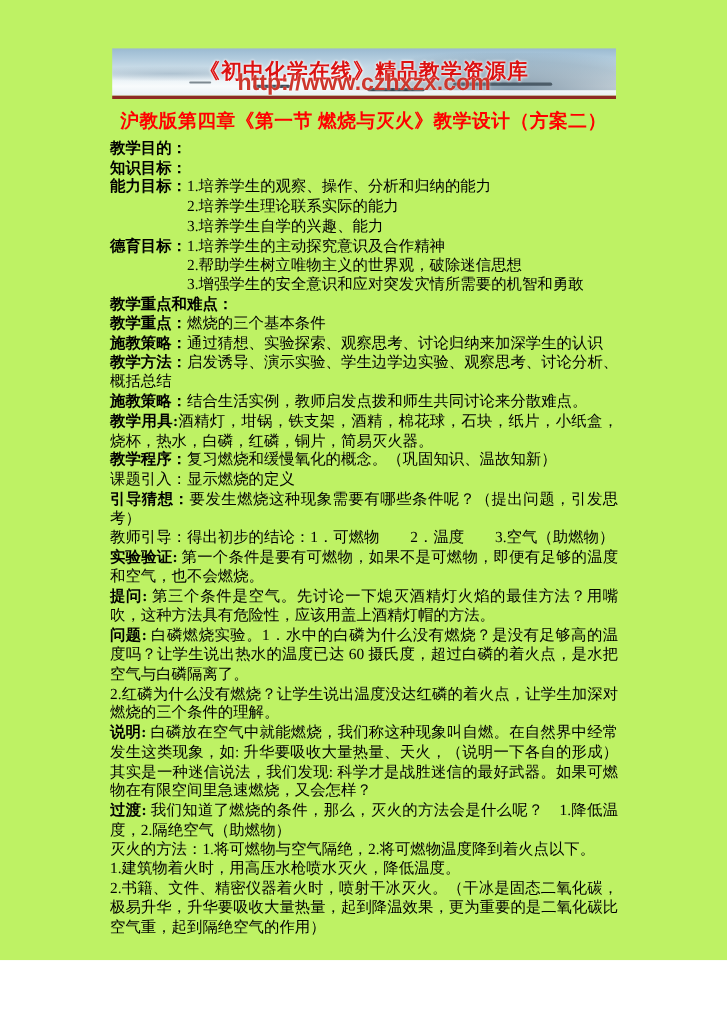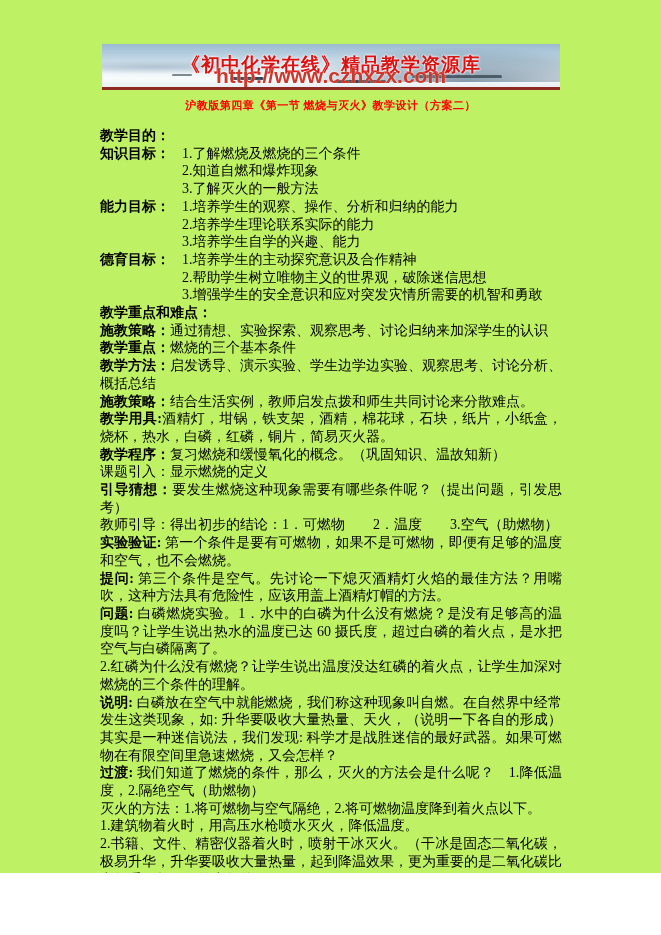--- a/index.html
+++ b/index.html
@@ -21,28 +21,28 @@
   .s4{left:70px;top:30px;width:20px;height:2px;opacity:.6;}
   .banner-title{position:absolute;top:8px;left:0;width:100%;text-align:center;
                 font-size:19px;font-weight:bold;color:#dc1212;letter-spacing:1px;
                 text-shadow:0 0 2px #fff,0 0 3px #fff;white-space:nowrap;}
   .banner-url{position:absolute;bottom:-1px;left:0;width:100%;text-align:center;
               font-family:"Liberation Sans",sans-serif;font-size:21px;font-weight:bold;
               color:#cd372c;text-shadow:0 0 2px rgba(255,255,255,.85);}
 
   
   .doc-title{position:absolute;top:98px;left:0;width:100%;text-align:center;
-             font-size:11px;font-weight:bold;color:#ff0000;letter-spacing:.5px;white-space:nowrap;}
+             font-size:17px;font-weight:bold;color:#ff0000;letter-spacing:.5px;white-space:nowrap;}
 
   
   .content{position:absolute;left:100px;top:127px;width:462px;
            font-size:14px;line-height:17.7px;text-align:justify;}
   .content p,.content div{margin:0;padding:0;}
   .b{font-weight:bold;}
-  .obj-group{display:flex;gap:12px;}
+  .obj-group{display:flex;}
   .obj-group .lbl{flex:0 0 auto;white-space:nowrap;}
   .obj-items{flex:1 1 auto;}
 </style>
 </head>
 <body>
 
 <div class="page">
 
   <div class="banner">
     <div class="mountain"></div>
@@ -56,25 +56,20 @@
   </div>
 
   <div class="doc-title">沪教版第四章《第一节 燃烧与灭火》教学设计（方案二）</div>
 
   <div class="content">
 
     <p><span class="b">教学目的：</span></p>
 
     <div class="obj-group">
       <span class="lbl b">知识目标：</span>
-      <div class="obj-items">
-        <div>1.了解燃烧及燃烧的三个条件</div>
-        <div>2.知道自燃和爆炸现象</div>
-        <div>3.了解灭火的一般方法</div>
-      </div>
     </div>
 
     <div class="obj-group">
       <span class="lbl b">能力目标：</span>
       <div class="obj-items">
         <div>1.培养学生的观察、操作、分析和归纳的能力</div>
         <div>2.培养学生理论联系实际的能力</div>
         <div>3.培养学生自学的兴趣、能力</div>
       </div>
     </div>
@@ -82,22 +77,22 @@
     <div class="obj-group">
       <span class="lbl b">德育目标：</span>
       <div class="obj-items">
         <div>1.培养学生的主动探究意识及合作精神</div>
         <div>2.帮助学生树立唯物主义的世界观，破除迷信思想</div>
         <div>3.增强学生的安全意识和应对突发灾情所需要的机智和勇敢</div>
       </div>
     </div>
 
     <p><span class="b">教学重点和难点：</span><span></span></p>
+    <p><span class="b">教学重点：</span><span>燃烧的三个基本条件</span></p>
     <p><span class="b">施教策略：</span><span>通过猜想、实验探索、观察思考、讨论归纳来加深学生的认识</span></p>
-    <p><span class="b">教学重点：</span><span>燃烧的三个基本条件</span></p>
     <p><span class="b">教学方法：</span><span>启发诱导、演示实验、学生边学边实验、观察思考、讨论分析、概括总结</span></p>
     <p><span class="b">施教策略：</span><span>结合生活实例，教师启发点拨和师生共同讨论来分散难点。</span></p>
     <p><span class="b">教学用具:</span><span>酒精灯，坩锅，铁支架，酒精，棉花球，石块，纸片，小纸盒，烧杯，热水，白磷，红磷，铜片，简易灭火器。</span></p>
     <p><span class="b">教学程序：</span><span>复习燃烧和缓慢氧化的概念。（巩固知识、温故知新）</span></p>
     <p><span>课题引入：</span><span>显示燃烧的定义</span></p>
     <p><span class="b">引导猜想：</span><span>要发生燃烧这种现象需要有哪些条件呢？（提出问题，引发思考）</span></p>
     <p><span>教师引导：</span><span>得出初步的结论：1．可燃物　　2．温度　　3.空气（助燃物）</span></p>
     <p><span class="b">实验验证: </span><span>第一个条件是要有可燃物，如果不是可燃物，即便有足够的温度和空气，也不会燃烧。</span></p>
     <p><span class="b">提问: </span><span>第三个条件是空气。先讨论一下熄灭酒精灯火焰的最佳方法？用嘴吹，这种方法具有危险性，应该用盖上酒精灯帽的方法。</span></p>
     <p><span class="b">问题: </span><span>白磷燃烧实验。1．水中的白磷为什么没有燃烧？是没有足够高的温度吗？让学生说出热水的温度已达 60 摄氏度，超过白磷的着火点，是水把空气与白磷隔离了。</span></p>

